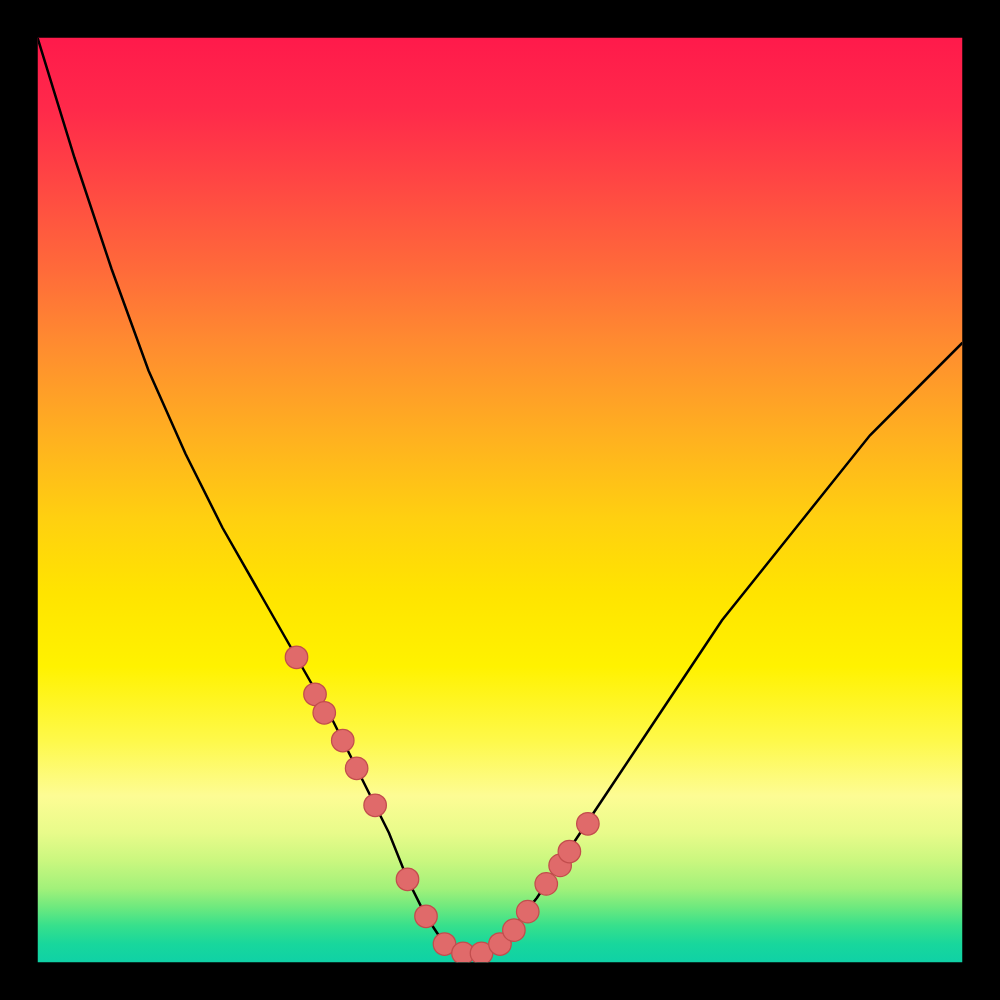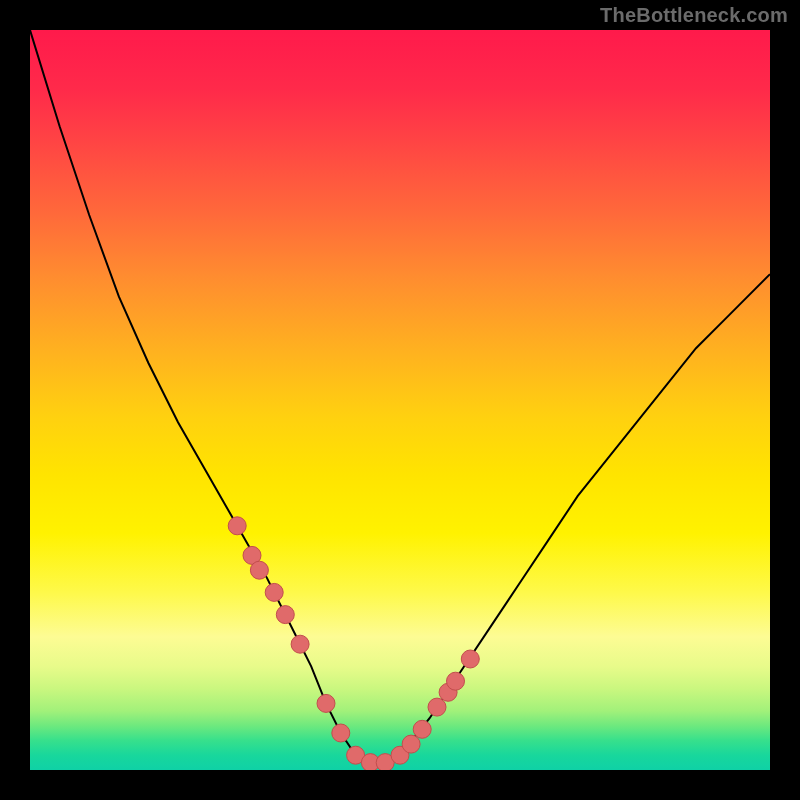--- a/index.html
+++ b/index.html
@@ -72,14 +72,13 @@
         <circle cx="355.20" cy="732.60" r="9" fill="#e06a6a" stroke="#c24d4d" stroke-width="1"></circle>
         <circle cx="370.00" cy="725.20" r="9" fill="#e06a6a" stroke="#c24d4d" stroke-width="1"></circle>
         <circle cx="381.10" cy="714.10" r="9" fill="#e06a6a" stroke="#c24d4d" stroke-width="1"></circle>
         <circle cx="392.20" cy="699.30" r="9" fill="#e06a6a" stroke="#c24d4d" stroke-width="1"></circle>
         <circle cx="407.00" cy="677.10" r="9" fill="#e06a6a" stroke="#c24d4d" stroke-width="1"></circle>
         <circle cx="418.10" cy="662.30" r="9" fill="#e06a6a" stroke="#c24d4d" stroke-width="1"></circle>
         <circle cx="425.50" cy="651.20" r="9" fill="#e06a6a" stroke="#c24d4d" stroke-width="1"></circle>
         <circle cx="440.30" cy="629.00" r="9" fill="#e06a6a" stroke="#c24d4d" stroke-width="1"></circle>
       </svg>
   </div>
-  <div class="watermark">TheBottleneck.com</div>
 </div>
 
 </body></html>

